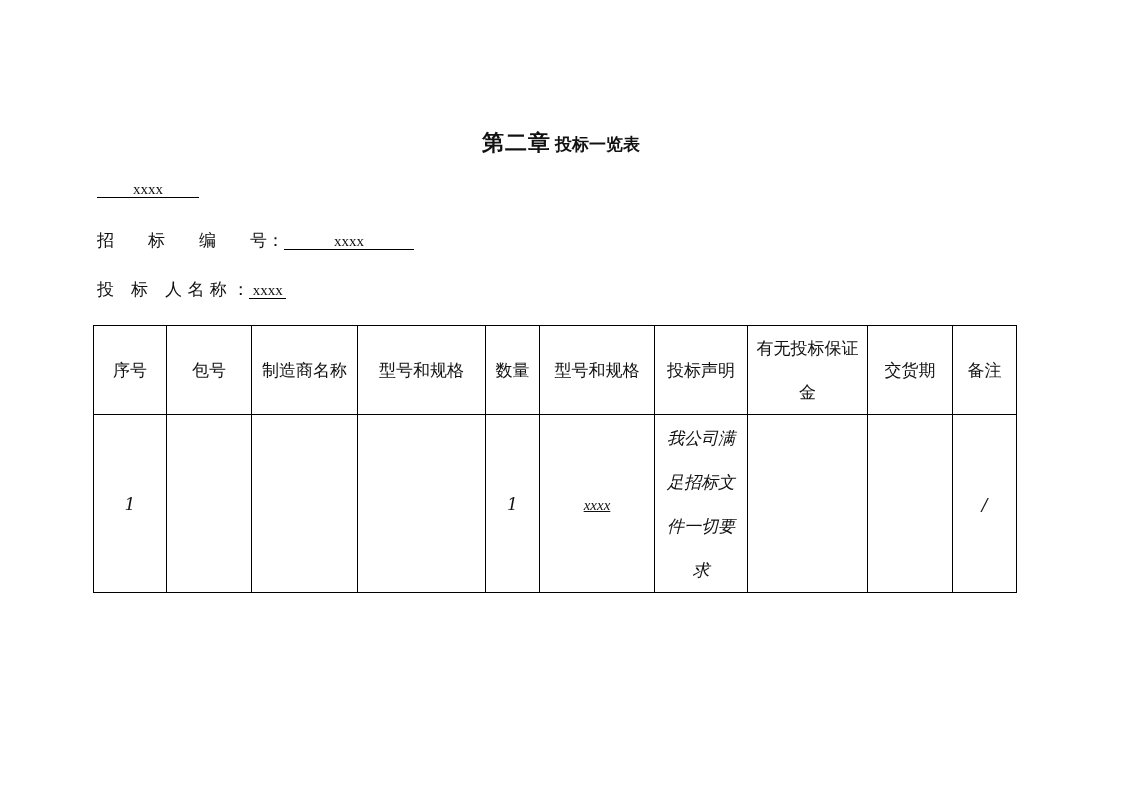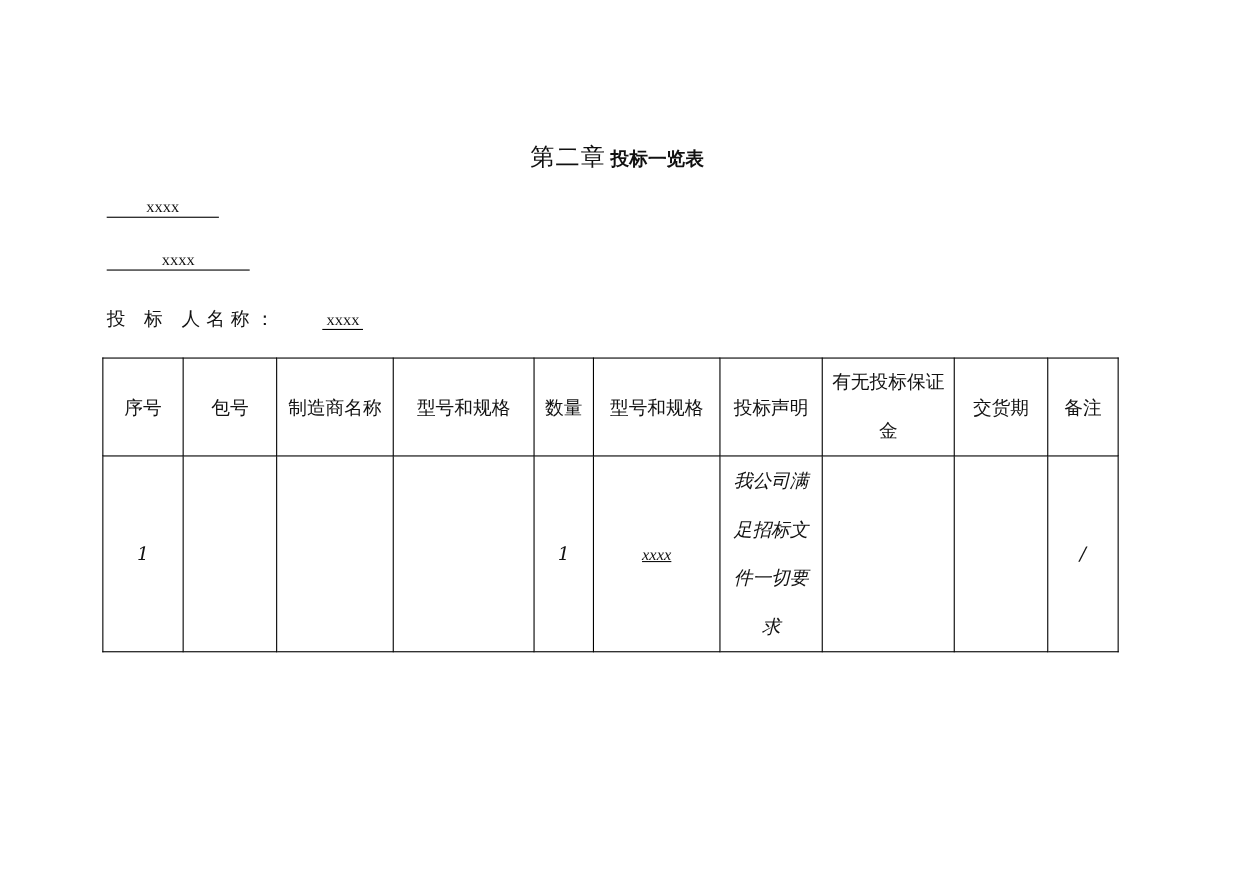--- a/index.html
+++ b/index.html
@@ -1,19 +1,19 @@
 <!DOCTYPE html>
 <html><head>
 <meta charset="utf-8">
 <style>
   html, body { margin:0; padding:0; background:#ffffff; }
   body { width:1122px; height:793px; position:relative; overflow:hidden;
          font-family: "DejaVu Serif", "Liberation Serif", serif; color:#111; }
   .title { position:absolute; top:128px; left:0; width:1122px; text-align:center; }
-  .title .chap { font-size:22px; font-weight:normal; letter-spacing:1px; }
+  .title .chap { font-size:22px; font-weight:bold; letter-spacing:1px; }
   .title .sub { font-size:17px; font-weight:bold; margin-left:4px; font-family:Liberation Sans, sans-serif; }
   .field { position:absolute; left:97px; font-size:17px; display:flex; align-items:baseline; }
   .field .lbl { display:inline-block; }
   .field .val { display:inline-block; border-bottom:1px solid #000; text-align:center;
                 font-family:"Liberation Serif", serif; font-size:15px; line-height:16px; }
   table { position:absolute; left:93px; top:325px; border-collapse:collapse; table-layout:fixed; width:923px; }
   td { border:1.3px solid #000; text-align:center; vertical-align:middle; font-size:17px; padding:0; }
   .hdr td { height:88px; }
   .body td { height:177px;font-style:italic; }
   .foot td { height:52px; }
@@ -26,24 +26,25 @@
 
 <div class="title">
   <span class="chap">第二章</span><span class="sub">投标一览表</span>
 </div>
 
 <div class="field" style="top:181px;">
   <span class="val" style="width:102px;">xxxx</span>
 </div>
 
 <div class="field" style="top:229px;">
+  <span class="lbl">招　　标　　编　　号：</span>
   <span class="val" style="width:130px;">xxxx</span>
 </div>
 
-<div class="field" style="top:278px;gap:44px;">
+<div class="field" style="top:278px;">
   <span class="lbl">投　标　人 名 称 ：</span>
   <span class="val" style="width:37px;">xxxx</span>
 </div>
 
 <table>
   <colgroup>
     <col style="width:73px">
       <col style="width:85px">
       <col style="width:106px">
       <col style="width:128px">

